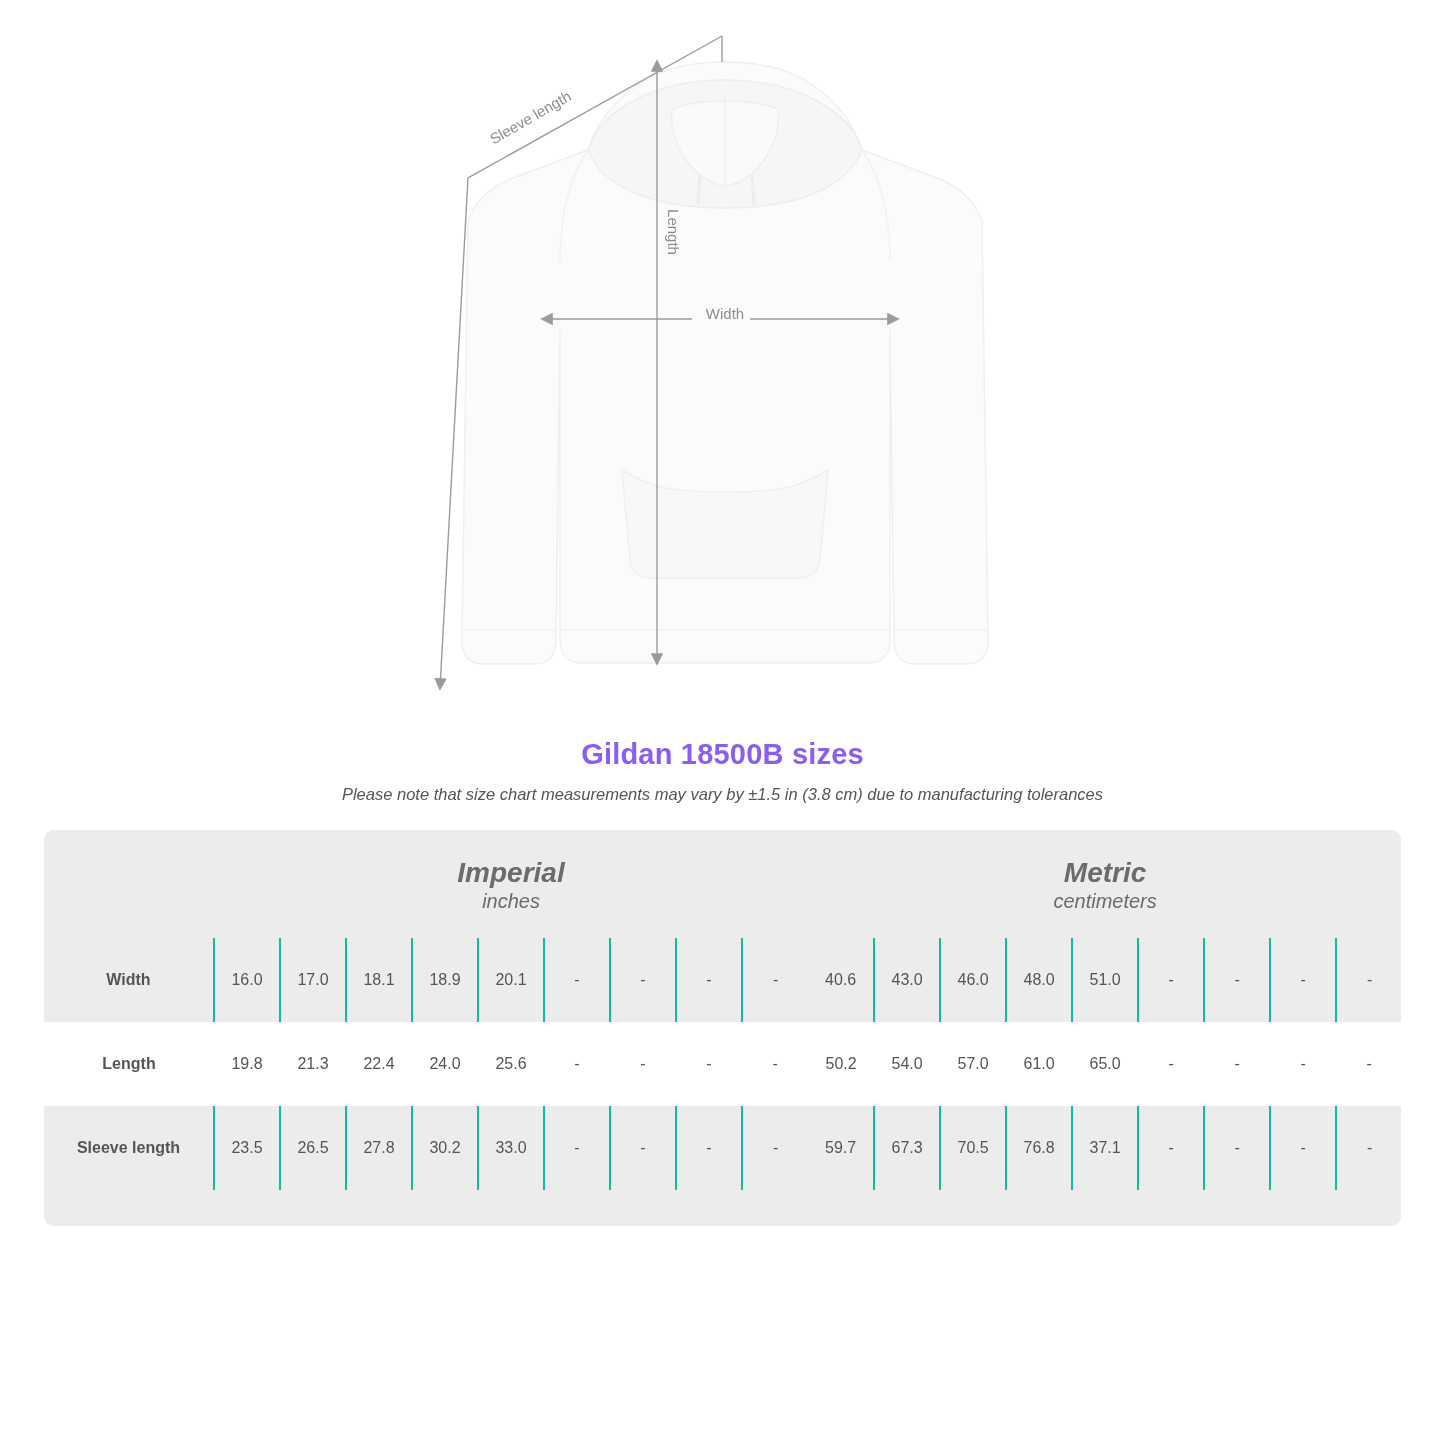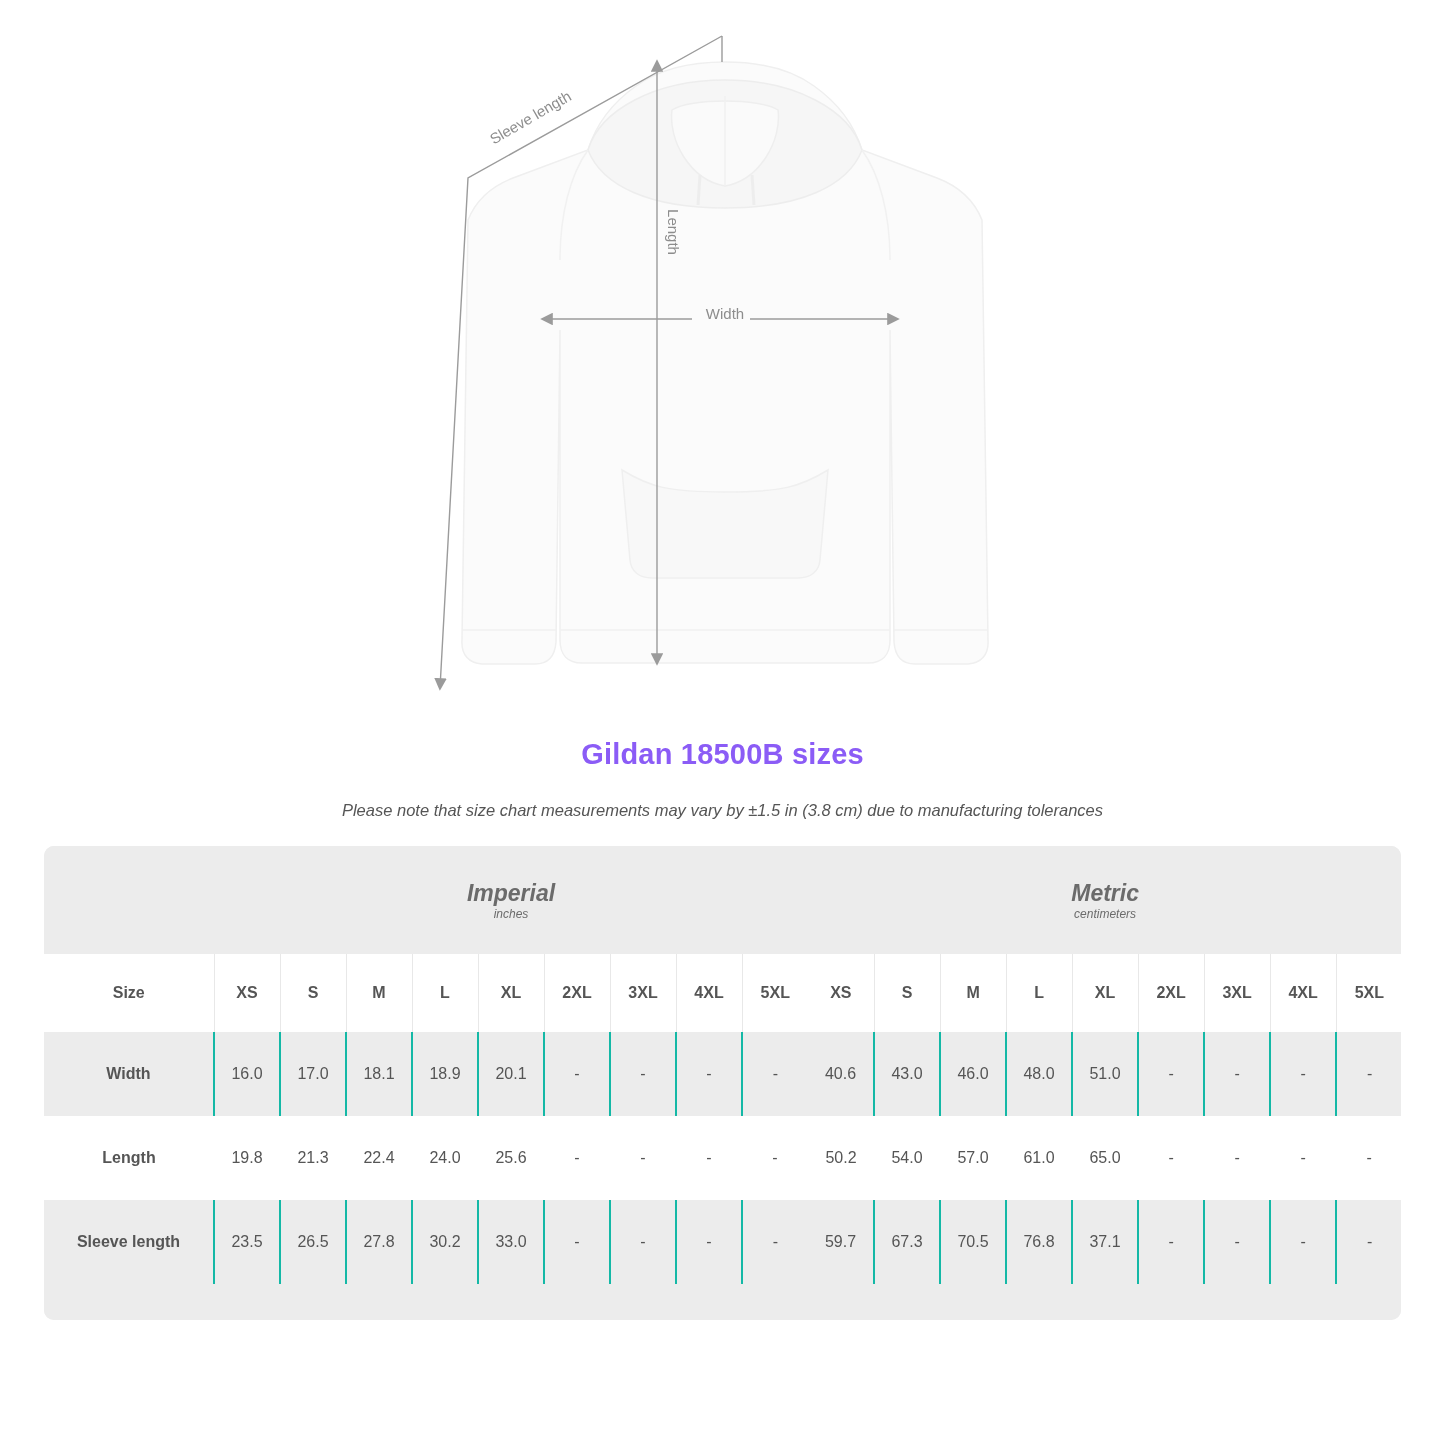--- a/index.html
+++ b/index.html
@@ -39,21 +39,21 @@
   .chart-title {
     font-size: 29px;
     font-weight: bold;
     color: #8b5cf6;
     letter-spacing: 0.2px;
   }
   .chart-note {
     font-size: 16.5px;
     font-style: italic;
     color: #555;
-    margin-top: 30px;
+    margin-top: 14px;
   }
 
   
   .table-wrap {
     margin: 26px 44px 0 44px;
     width: 1357px;
     border-radius: 10px;
     overflow: hidden;
     background: #ececec;
   }
@@ -69,28 +69,28 @@
     color: #555;
     padding: 0;
     border: none;
   }
   
   .unitrow td {
     height: 108px;
     background: #ececec;
   }
   .unit-name {
-    font-size: 23px;
+    font-size: 28px;
     font-style: italic;
     font-weight: bold;
     color: #6b6b6b;
     line-height: 1.25;
   }
   .unit-sub {
-    font-size: 12px;
+    font-size: 20px;
     font-style: italic;
     color: #6b6b6b;
   }
   
   .sizerow td {
     height: 78px;
     background: #ffffff;
     font-weight: bold;
     color: #4a4a4a;
     font-size: 16px;
@@ -253,41 +253,20 @@
           <td colspan="9">
             <div class="unit-name">Imperial</div>
             <div class="unit-sub">inches</div>
           </td>
           <td colspan="9">
             <div class="unit-name">Metric</div>
             <div class="unit-sub">centimeters</div>
           </td>
         </tr>
 
-        <tr class="sizerow">
-          <td class="rowlabel">Size</td>
-          <td class="vsep">XS</td>
-          <td class="vsep">S</td>
-          <td class="vsep">M</td>
-          <td class="vsep">L</td>
-          <td class="vsep">XL</td>
-          <td class="vsep">2XL</td>
-          <td class="vsep">3XL</td>
-          <td class="vsep">4XL</td>
-          <td class="vsep">5XL</td>
-          <td class="sysgap">XS</td>
-          <td class="vsep">S</td>
-          <td class="vsep">M</td>
-          <td class="vsep">L</td>
-          <td class="vsep">XL</td>
-          <td class="vsep">2XL</td>
-          <td class="vsep">3XL</td>
-          <td class="vsep">4XL</td>
-          <td class="vsep">5XL</td>
-        </tr>
 
         <tr class="datarow alt">
           <td class="rowlabel">Width</td>
           <td class="vsep">16.0</td>
           <td class="vsep">17.0</td>
           <td class="vsep">18.1</td>
           <td class="vsep">18.9</td>
           <td class="vsep">20.1</td>
           <td class="vsep">-</td>
           <td class="vsep">-</td>

